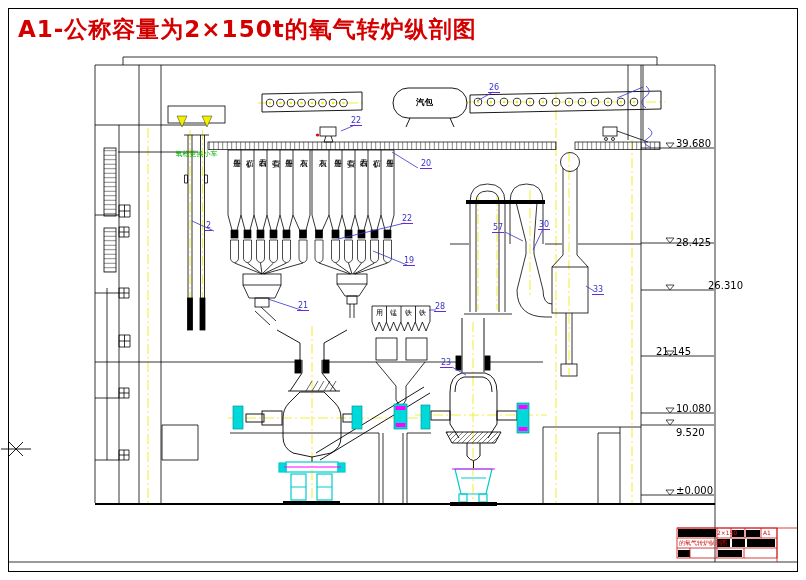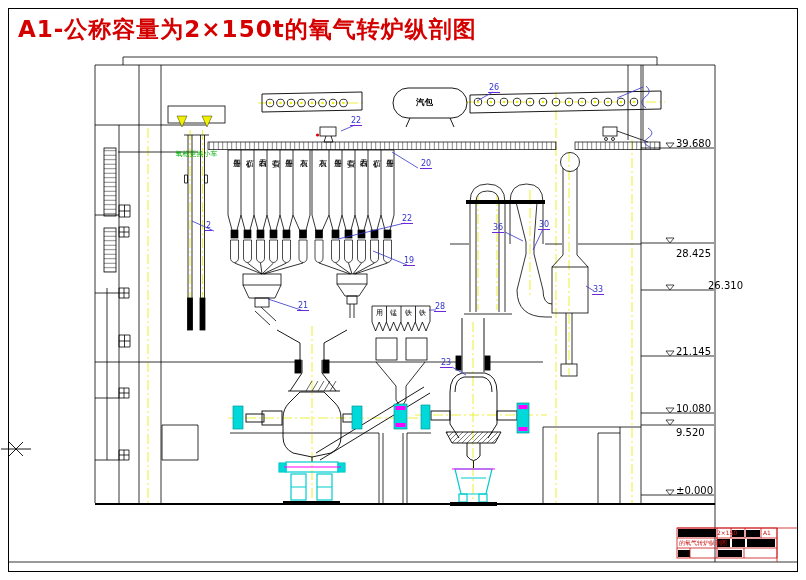--- a/index.html
+++ b/index.html
@@ -289,28 +289,28 @@
 
 <div class="t co" style="left:205px;top:221px">2</div>
 <div class="t co" style="left:420px;top:159px">20</div>
 <div class="t co" style="left:350px;top:116px">22</div>
 <div class="t co" style="left:401px;top:214px">22</div>
 <div class="t co" style="left:403px;top:256px">19</div>
 <div class="t co" style="left:297px;top:301px">21</div>
 <div class="t co" style="left:434px;top:302px">28</div>
 <div class="t co" style="left:440px;top:358px">23</div>
 <div class="t co" style="left:488px;top:83px">26</div>
-<div class="t co" style="left:492px;top:223px">36</div>
+<div class="t co" style="left:492px;top:223px">57</div>
 <div class="t co" style="left:538px;top:220px">30</div>
 <div class="t co" style="left:592px;top:285px">33</div>
 
 <div class="t el" style="left:676px;top:138px">39.680</div>
-<div class="t el" style="left:676px;top:248px">28.425</div>
+<div class="t el" style="left:676px;top:237px">28.425</div>
 <div class="t el" style="left:708px;top:280px">26.310</div>
-<div class="t el" style="left:676px;top:346px">21.145</div>
+<div class="t el" style="left:656px;top:346px">21.145</div>
 <div class="t el" style="left:676px;top:403px">10.080</div>
 <div class="t el" style="left:676px;top:427px">9.520</div>
 <div class="t el" style="left:676px;top:485px">±0.000</div>
 
 <div class="t tb" style="left:717px;top:529px">2×150</div>
 <div class="t tb" style="left:679px;top:539px">的氧气转炉纵剖图</div>
 <div class="t tb" style="left:763px;top:529px">A1</div>
 
 </div>
 

